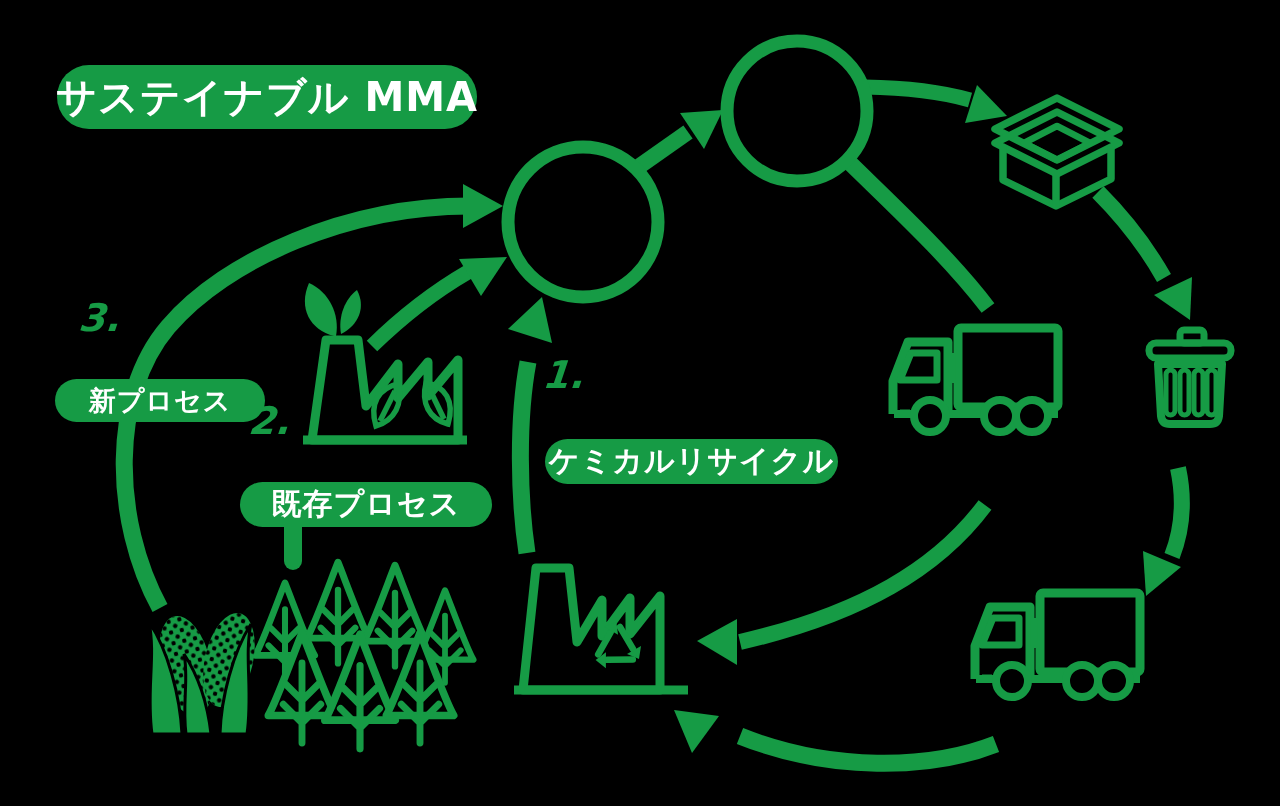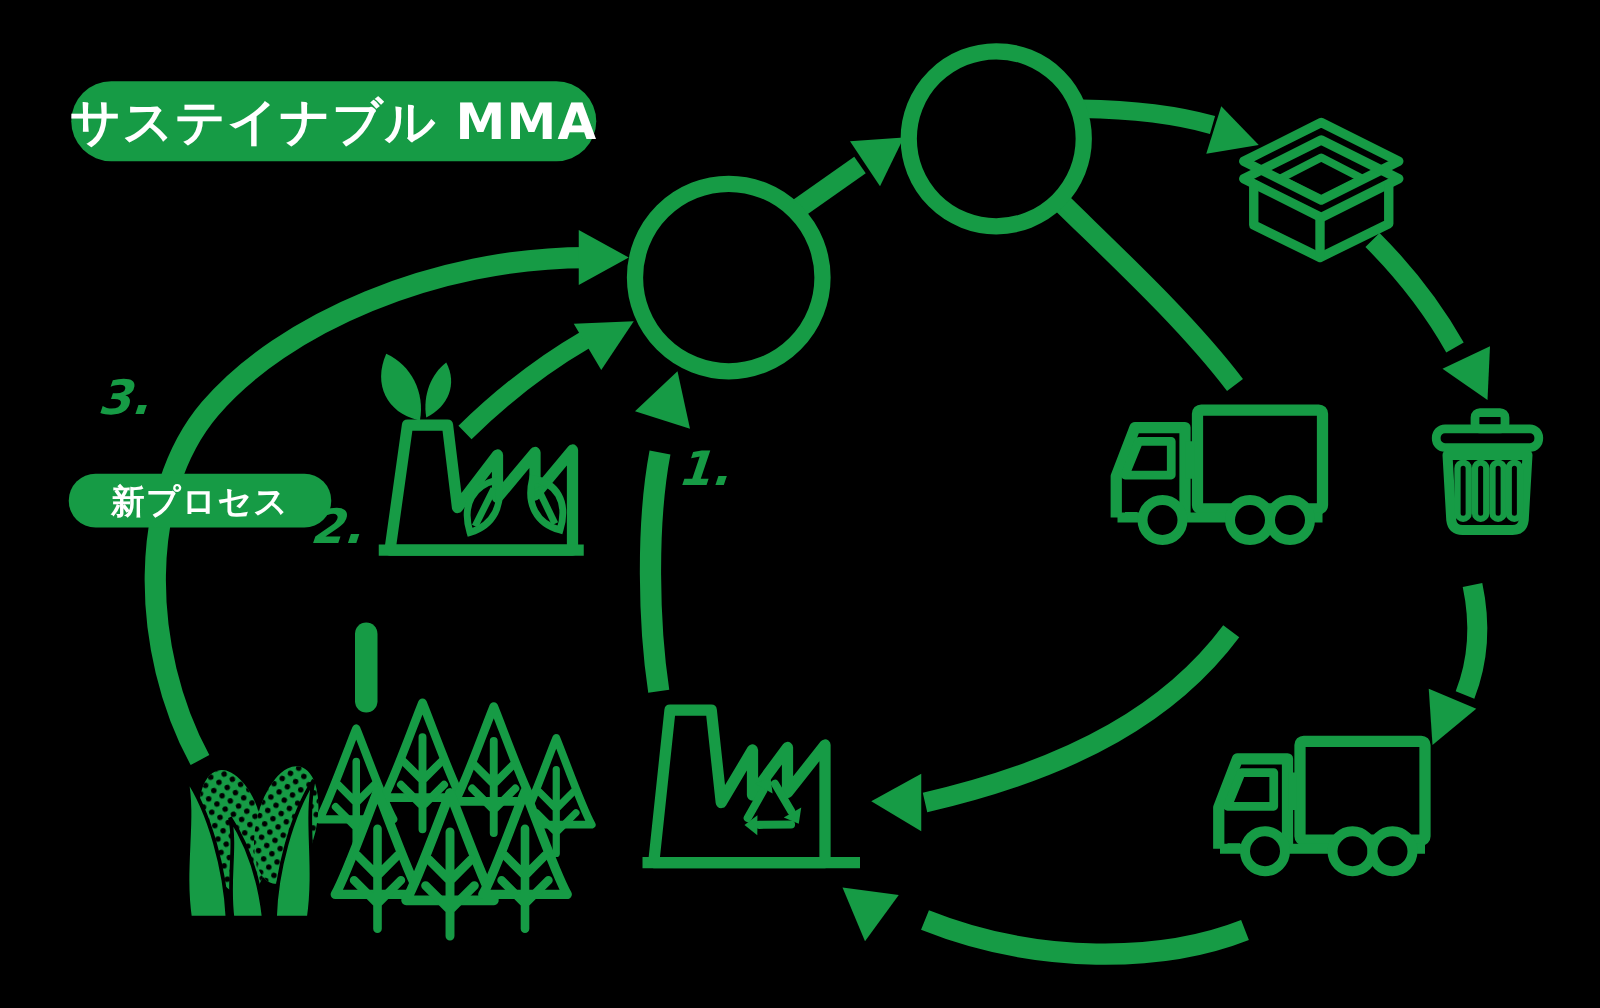--- a/index.html
+++ b/index.html
@@ -168,19 +168,21 @@
     </g>
     <path class="gf" stroke="#000" stroke-width="3" d="M152,734 C146,692 156,656 149,622 C168,650 180,696 182,734 Z"></path>
     <path class="gf" stroke="#000" stroke-width="3" d="M247,734 C253,692 244,656 251,624 C233,652 221,698 220,734 Z"></path>
     <path class="gf" stroke="#000" stroke-width="3" d="M186,734 C182,704 189,678 184,654 C201,680 208,708 211,734 Z"></path>
   </g>
 </svg>
 
   <div class="pill title-badge">サステイナブル MMA</div>
 
   <div class="num num1">1.</div>
+  <div class="pill pill1">ケミカルリサイクル</div>
 
   <div class="num num2">2.</div>
+  <div class="pill pill2">既存プロセス</div>
 
   <div class="num num3">3.</div>
   <div class="pill pill3">新プロセス</div>
 
 </div>
 
 </body></html>

